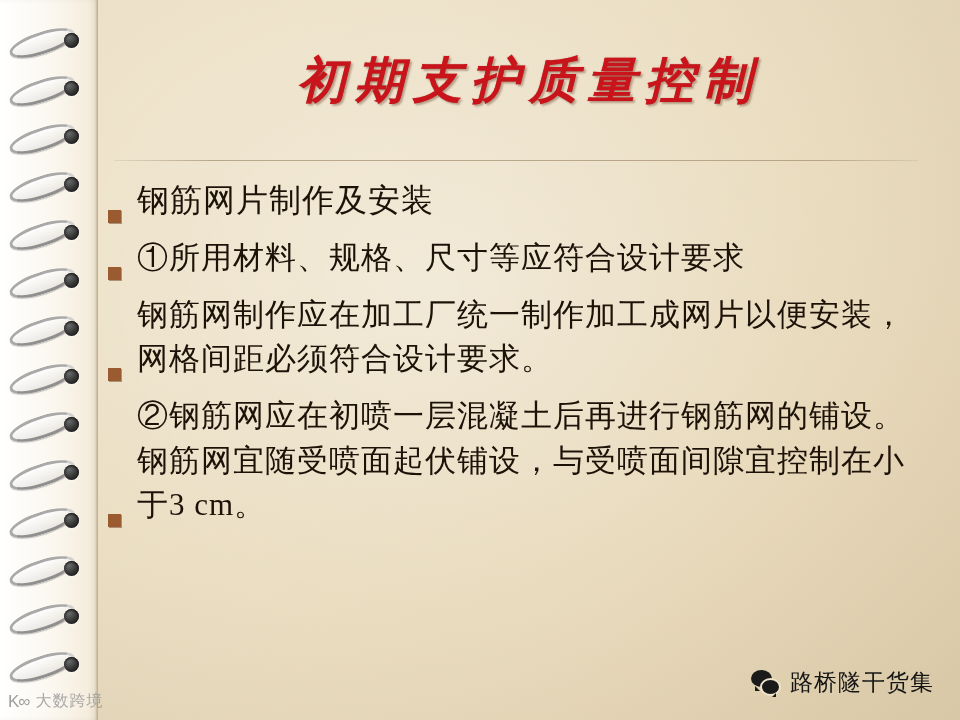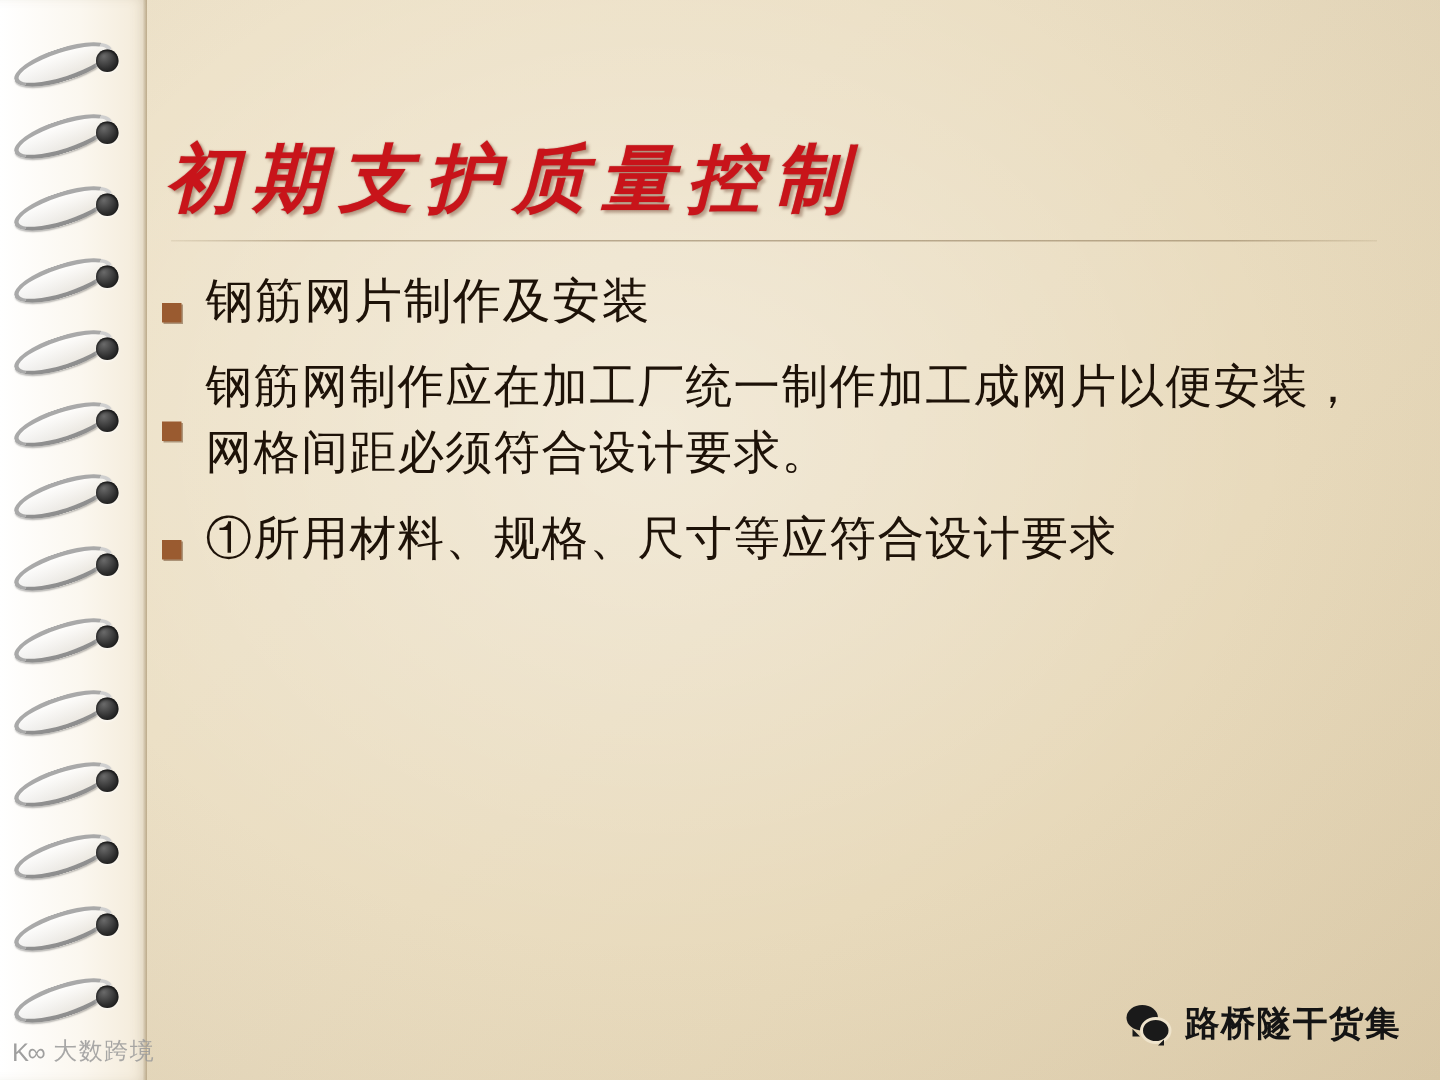--- a/index.html
+++ b/index.html
@@ -86,54 +86,53 @@
     position: absolute;
     left: 98px;
     top: 0;
     right: 0;
     bottom: 0;
     z-index: 3;
   }
 
   .title {
     position: absolute;
-    left: 12px;
+    left: 0;
     right: 0;
     top: 48px;
-    text-align: left;
+    text-align: center;
     font-family: "Liberation Serif", "DejaVu Serif", serif;
     font-size: 49px;
     font-weight: bold;
     letter-spacing: 9px;
     color: #c8141a;
     text-shadow: 2px 2px 2px rgba(90,40,20,0.35), 0 0 1px rgba(140,20,20,0.6);
     font-style: italic;
     white-space: nowrap;
-    margin-top: 39px;
   }
 
   .divider {
     position: absolute;
     left: 16px;
     right: 42px;
     top: 160px;
     height: 1px;
     background: linear-gradient(90deg, rgba(150,130,95,0.15), rgba(140,118,85,0.55) 12%, rgba(140,118,85,0.55) 88%, rgba(150,130,95,0.15));
   }
 
   .body-list {
     position: absolute;
     left: 10px;
     right: 30px;
     top: 178px;
   }
 
   .item {
     display: flex;
-    align-items: center;
+    align-items: flex-end;
     margin-bottom: 13px;
   }
   .bullet {
     flex: 0 0 auto;
     width: 13px;
     height: 13px;
     background: #9a5b30;
     margin: 15px 16px 0 0;
     box-shadow: 1px 1px 0 rgba(90,50,20,0.45);
   }
@@ -190,21 +189,21 @@
   .wechat-mark .wx-icon .b2::after {
     content: "";
     position: absolute;
     right: 3px; bottom: -3px;
     border-right: 4px solid #1a1a1a;
     border-top: 4px solid transparent;
   }
   .wechat-mark .wx-text {
     font-family: "Liberation Serif", "DejaVu Serif", serif;
     font-size: 23px;
-    font-weight: bold;
+    font-weight: normal;
     color: #141414;
     letter-spacing: 1px;
     white-space: nowrap;
   }
 
   .corner-mark {
     position: absolute;
     left: 8px;
     bottom: 8px;
     display: flex;
@@ -302,28 +301,32 @@
 
     <div class="body-list">
 
       <div class="item">
         <span class="bullet"></span>
         <span class="text big">钢筋网片制作及安装</span>
       </div>
 
       <div class="item">
         <span class="bullet"></span>
-        <span class="text">钢筋网制作应在加工厂统一制作加工成网片以便安装，网格间距必须符合设计要求。</span>
+        <span class="text">①所用材料、规格、尺寸等应符合设计要求</span>
       </div>
 
       <div class="item">
         <span class="bullet"></span>
-        <span class="text">①所用材料、规格、尺寸等应符合设计要求</span>
-      </div>
-
+        <span class="text">钢筋网制作应在加工厂统一制作加工成网片以便安装，网格间距必须符合设计要求。</span>
+      </div>
+
+      <div class="item">
+        <span class="bullet"></span>
+        <span class="text">②钢筋网应在初喷一层混凝土后再进行钢筋网的铺设。钢筋网宜随受喷面起伏铺设，与受喷面间隙宜控制在小于3 cm。</span>
+      </div>
 
 
     </div>
   </div>
 
   <div class="wechat-mark">
     <span class="wx-icon">
       <span class="b1"></span>
       <span class="b2"></span>
     </span>

